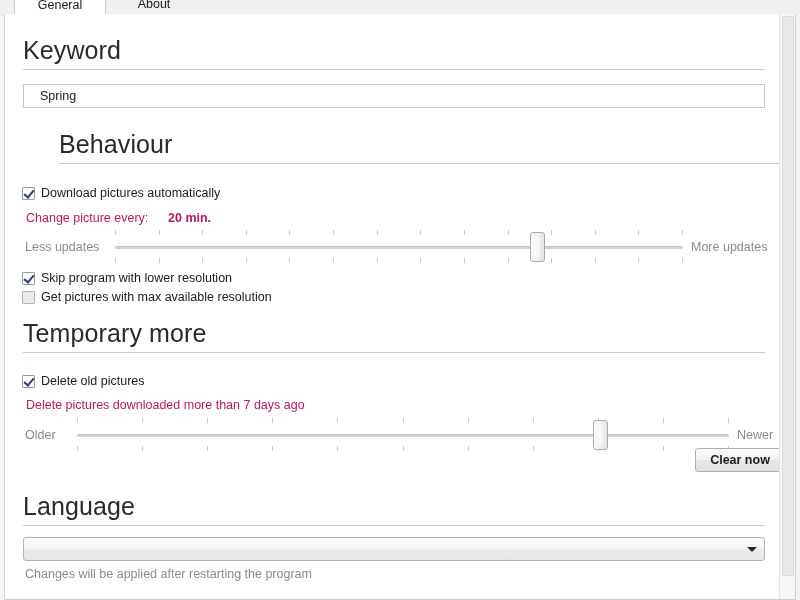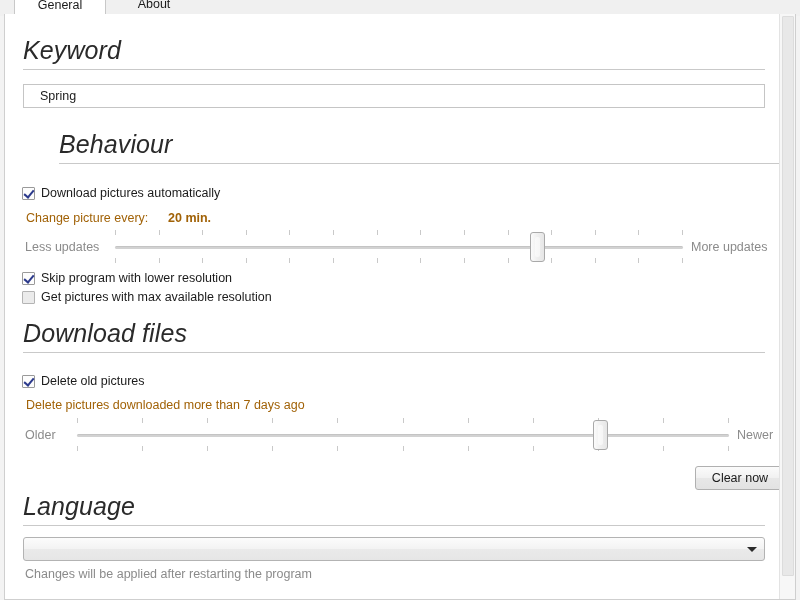--- a/index.html
+++ b/index.html
@@ -89,21 +89,20 @@
     position: absolute;
     left: 18px;
     width: 742px;
     font-size: 25px;
     font-weight: normal;
     color: #2a2a2a;
     letter-spacing: 0.1px;
     padding-bottom: 4px;
     border-bottom: 1px solid #c9c9c9;
     white-space: nowrap;
-    font-style: italic;
   }
 
   
   .textbox {
     position: absolute;
     left: 18px;
     width: 742px;
     height: 24px;
     background: #ffffff;
     border: 1px solid #c5c5c5;
@@ -112,21 +111,21 @@
     color: #1b1b1b;
     padding: 0 6px;
     line-height: 22px;
     outline: none;
   }
 
   
   .lbl {
     position: absolute;
     font-size: 12.5px;
-    color: #a16207;
+    color: #be185d;
     white-space: nowrap;
   }
   .lbl.dim { color: #8b8b8b; }
   .lbl.strong { font-weight: bold; }
 
   
   .checkrow {
     position: absolute;
     left: 17px;
     height: 18px;
@@ -322,21 +321,21 @@
       </div>
 
       <div class="checkrow" style="top:254px;">
         <span class="cbox on"></span><span class="cbox-label">Skip program with lower resolution</span>
       </div>
 
       <div class="checkrow" style="top:273px;">
         <span class="cbox off"></span><span class="cbox-label">Get pictures with max available resolution</span>
       </div>
 
-      <div class="section-head" style="top:305px;">Download files</div>
+      <div class="section-head" style="top:305px;">Temporary more</div>
 
       <div class="checkrow" style="top:357px;">
         <span class="cbox on"></span><span class="cbox-label">Delete old pictures</span>
       </div>
 
       <div class="lbl" style="left:21px; top:384px;">Delete pictures downloaded more than 7 days ago</div>
 
       <div class="lbl dim" style="left:20px; top:414px;">Older</div>
       <div class="lbl dim" style="left:732px; top:414px;">Newer</div>
 
@@ -364,21 +363,21 @@
             <div class="tick" style="left: 326px;"></div>
             <div class="tick" style="left: 391px;"></div>
             <div class="tick" style="left: 456px;"></div>
             <div class="tick" style="left: 521px;"></div>
             <div class="tick" style="left: 586px;"></div>
             <div class="tick" style="left: 651px;"></div>
           </div>
         <div class="thumb" style="left: 516px;"></div>
       </div>
 
-      <button class="btn" style="left:690px; top:452px; width:90px;">Clear now</button>
+      <button class="btn" style="left:690px; top:434px; width:90px;font-weight:bold;">Clear now</button>
 
       <div class="section-head" style="top:478px;">Language</div>
 
       <div class="combo" style="top:523px;">
         <span class="combo-value"></span>
         <span class="combo-arrow"></span>
       </div>
 
       <div class="lbl dim" style="left:20px; top:553px;">Changes will be applied after restarting the program</div>
 

